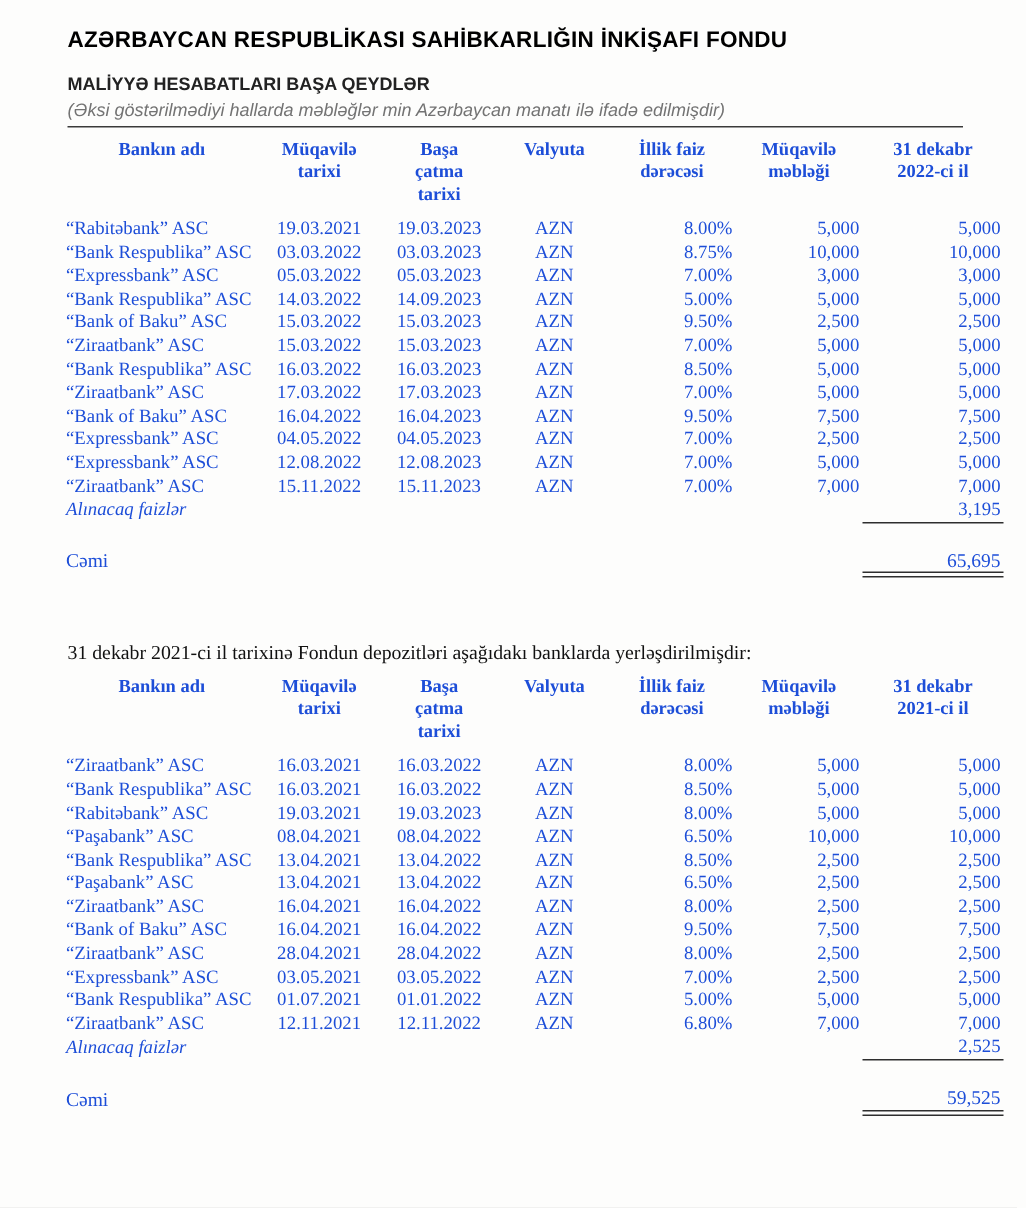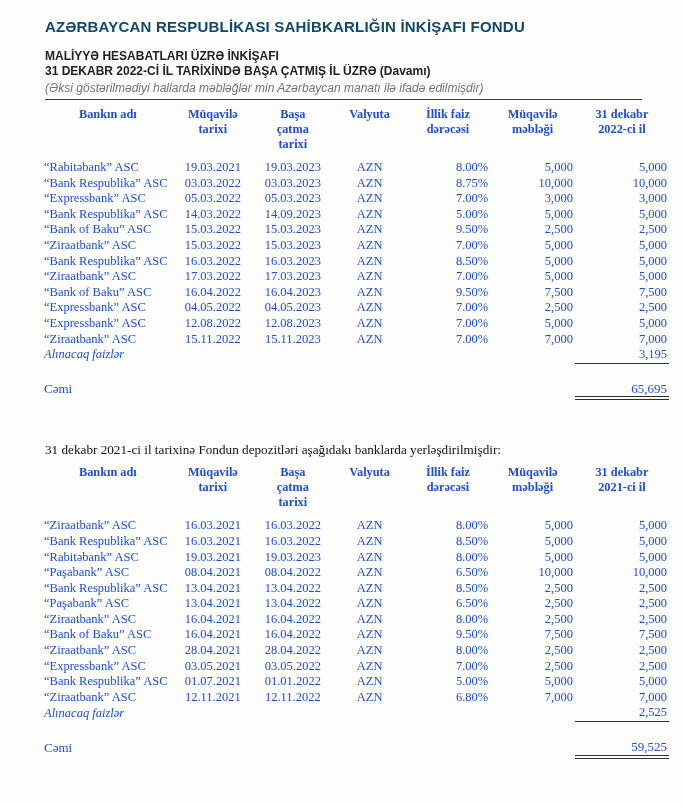--- a/index.html
+++ b/index.html
@@ -5,21 +5,21 @@
   * { margin:0; padding:0; box-sizing:border-box; }
   html,body { background:#e8e8e8; }
   .page {
     width:684px; height:805px; margin:0 auto; background:#fdfdfc;
     color:#1b1b1b; overflow:hidden; position:relative;
     font-family:"Liberation Serif", serif;
   }
   .doc-header { padding:18px 44px 0 45px; }
   .doc-title {
     font-family:"Liberation Sans", sans-serif;
-    font-size:15px; font-weight:bold; letter-spacing:0.2px; color:#0c4a6e;
+    font-size:15px; font-weight:bold; letter-spacing:0.2px; color:#000000;
   }
   .doc-sub {
     margin-top:14px;
     font-family:"Liberation Sans", sans-serif;
     font-size:12px; font-weight:bold; line-height:15px; color:#222;
   }
   .doc-note {
     font-family:"Liberation Sans", sans-serif;
     font-size:12px; font-style:italic; font-weight:normal;
     margin-top:2px; padding-bottom:3px; color:#737373;
@@ -56,22 +56,21 @@
   .section-2 { margin-top:42px; }
 </style>
 </head>
 <body>
 
 <div class="page">
 
   <div class="doc-header">
     <div class="doc-title">AZƏRBAYCAN RESPUBLİKASI SAHİBKARLIĞIN İNKİŞAFI FONDU</div>
     <div class="doc-sub">
-      <div>MALİYYƏ HESABATLARI ÜZRƏ İNKİŞAFI</div>
-      <div>31 DEKABR 2022-Cİ İL TARİXİNDƏ BAŞA ÇATMIŞ İL ÜZRƏ (Davamı)</div>
+      <div>MALİYYƏ HESABATLARI BAŞA QEYDLƏR</div>
       <div class="doc-note">(Əksi göstərilmədiyi hallarda məbləğlər min Azərbaycan manatı ilə ifadə edilmişdir)</div>
     </div>
     <hr class="header-rule">
   </div>
 
   <div class="section">
     <table class="deposits">
       <colgroup>
         <col style="width:21%">
           <col style="width:12.5%">

